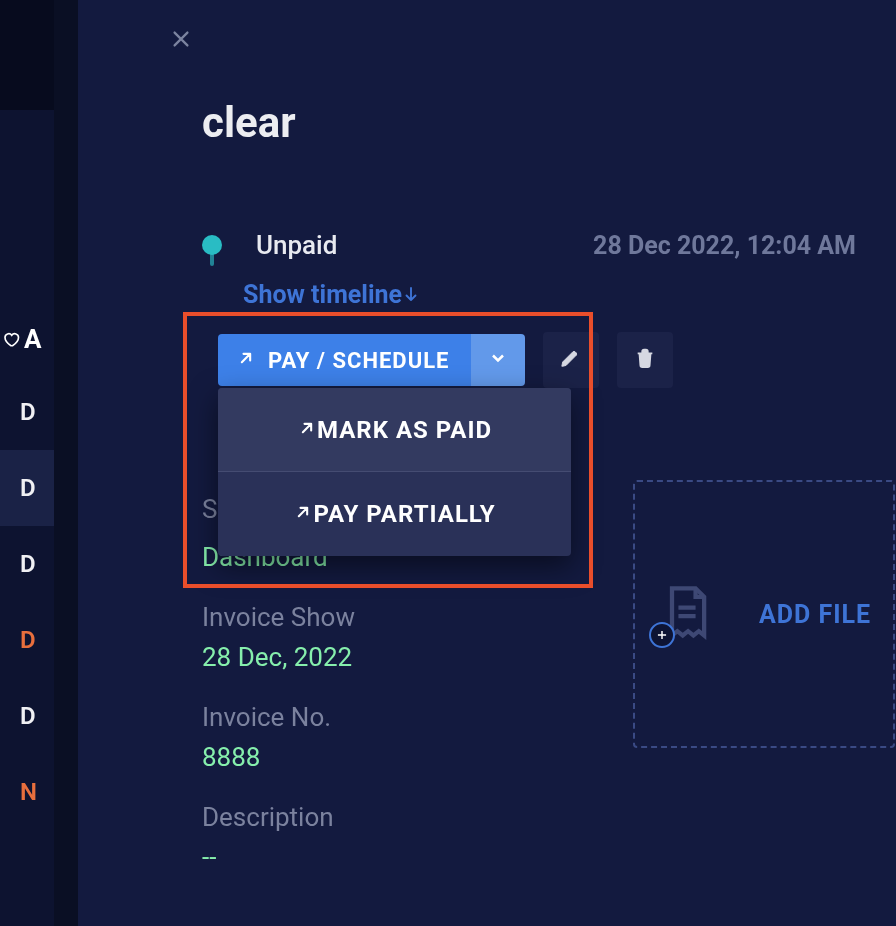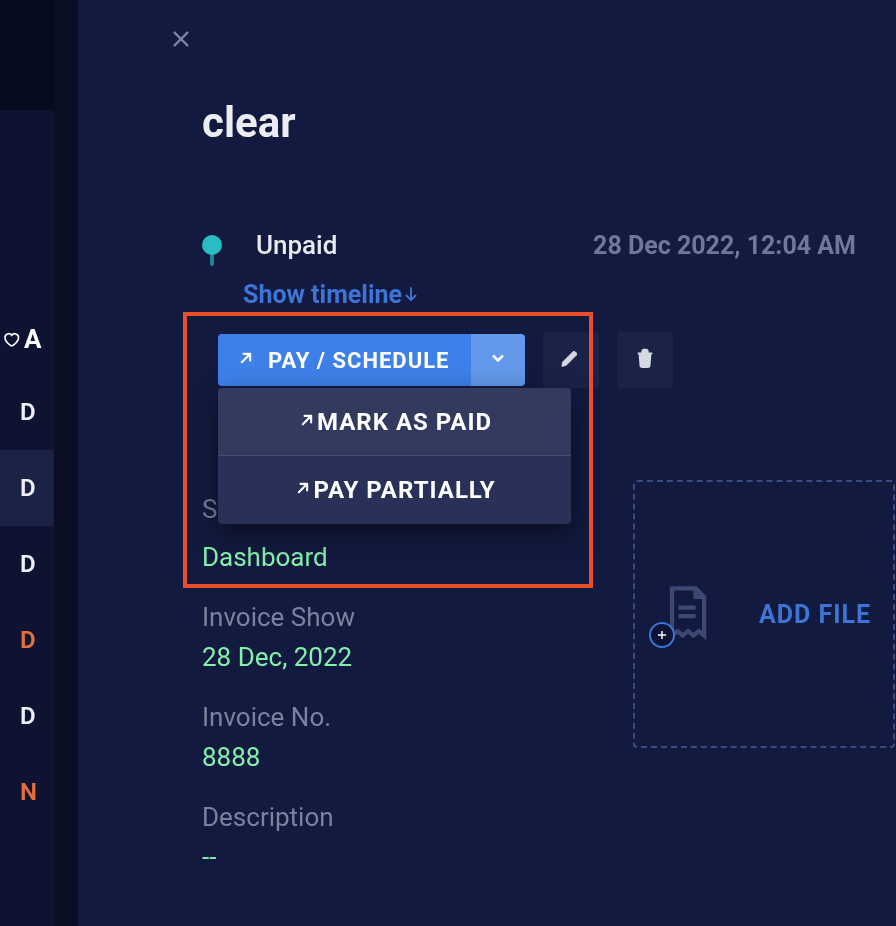--- a/index.html
+++ b/index.html
@@ -178,21 +178,21 @@
     position: absolute;
     top: 388px; left: 140px;
     width: 353px;
     background: #2a3158;
     border-radius: 4px;
     overflow: hidden;
     box-shadow: 0 10px 28px rgba(0,0,0,0.5);
     z-index: 5;
   }
   .dropdown .item {
-    height: 68px;
+    height: 84px;
     display: flex;
     align-items: center;
     justify-content: center;
     font-size: 24px;
     font-weight: 700;
     letter-spacing: 1px;
     color: #fff;
     cursor: pointer;
   }
   .dropdown .item:first-child {

